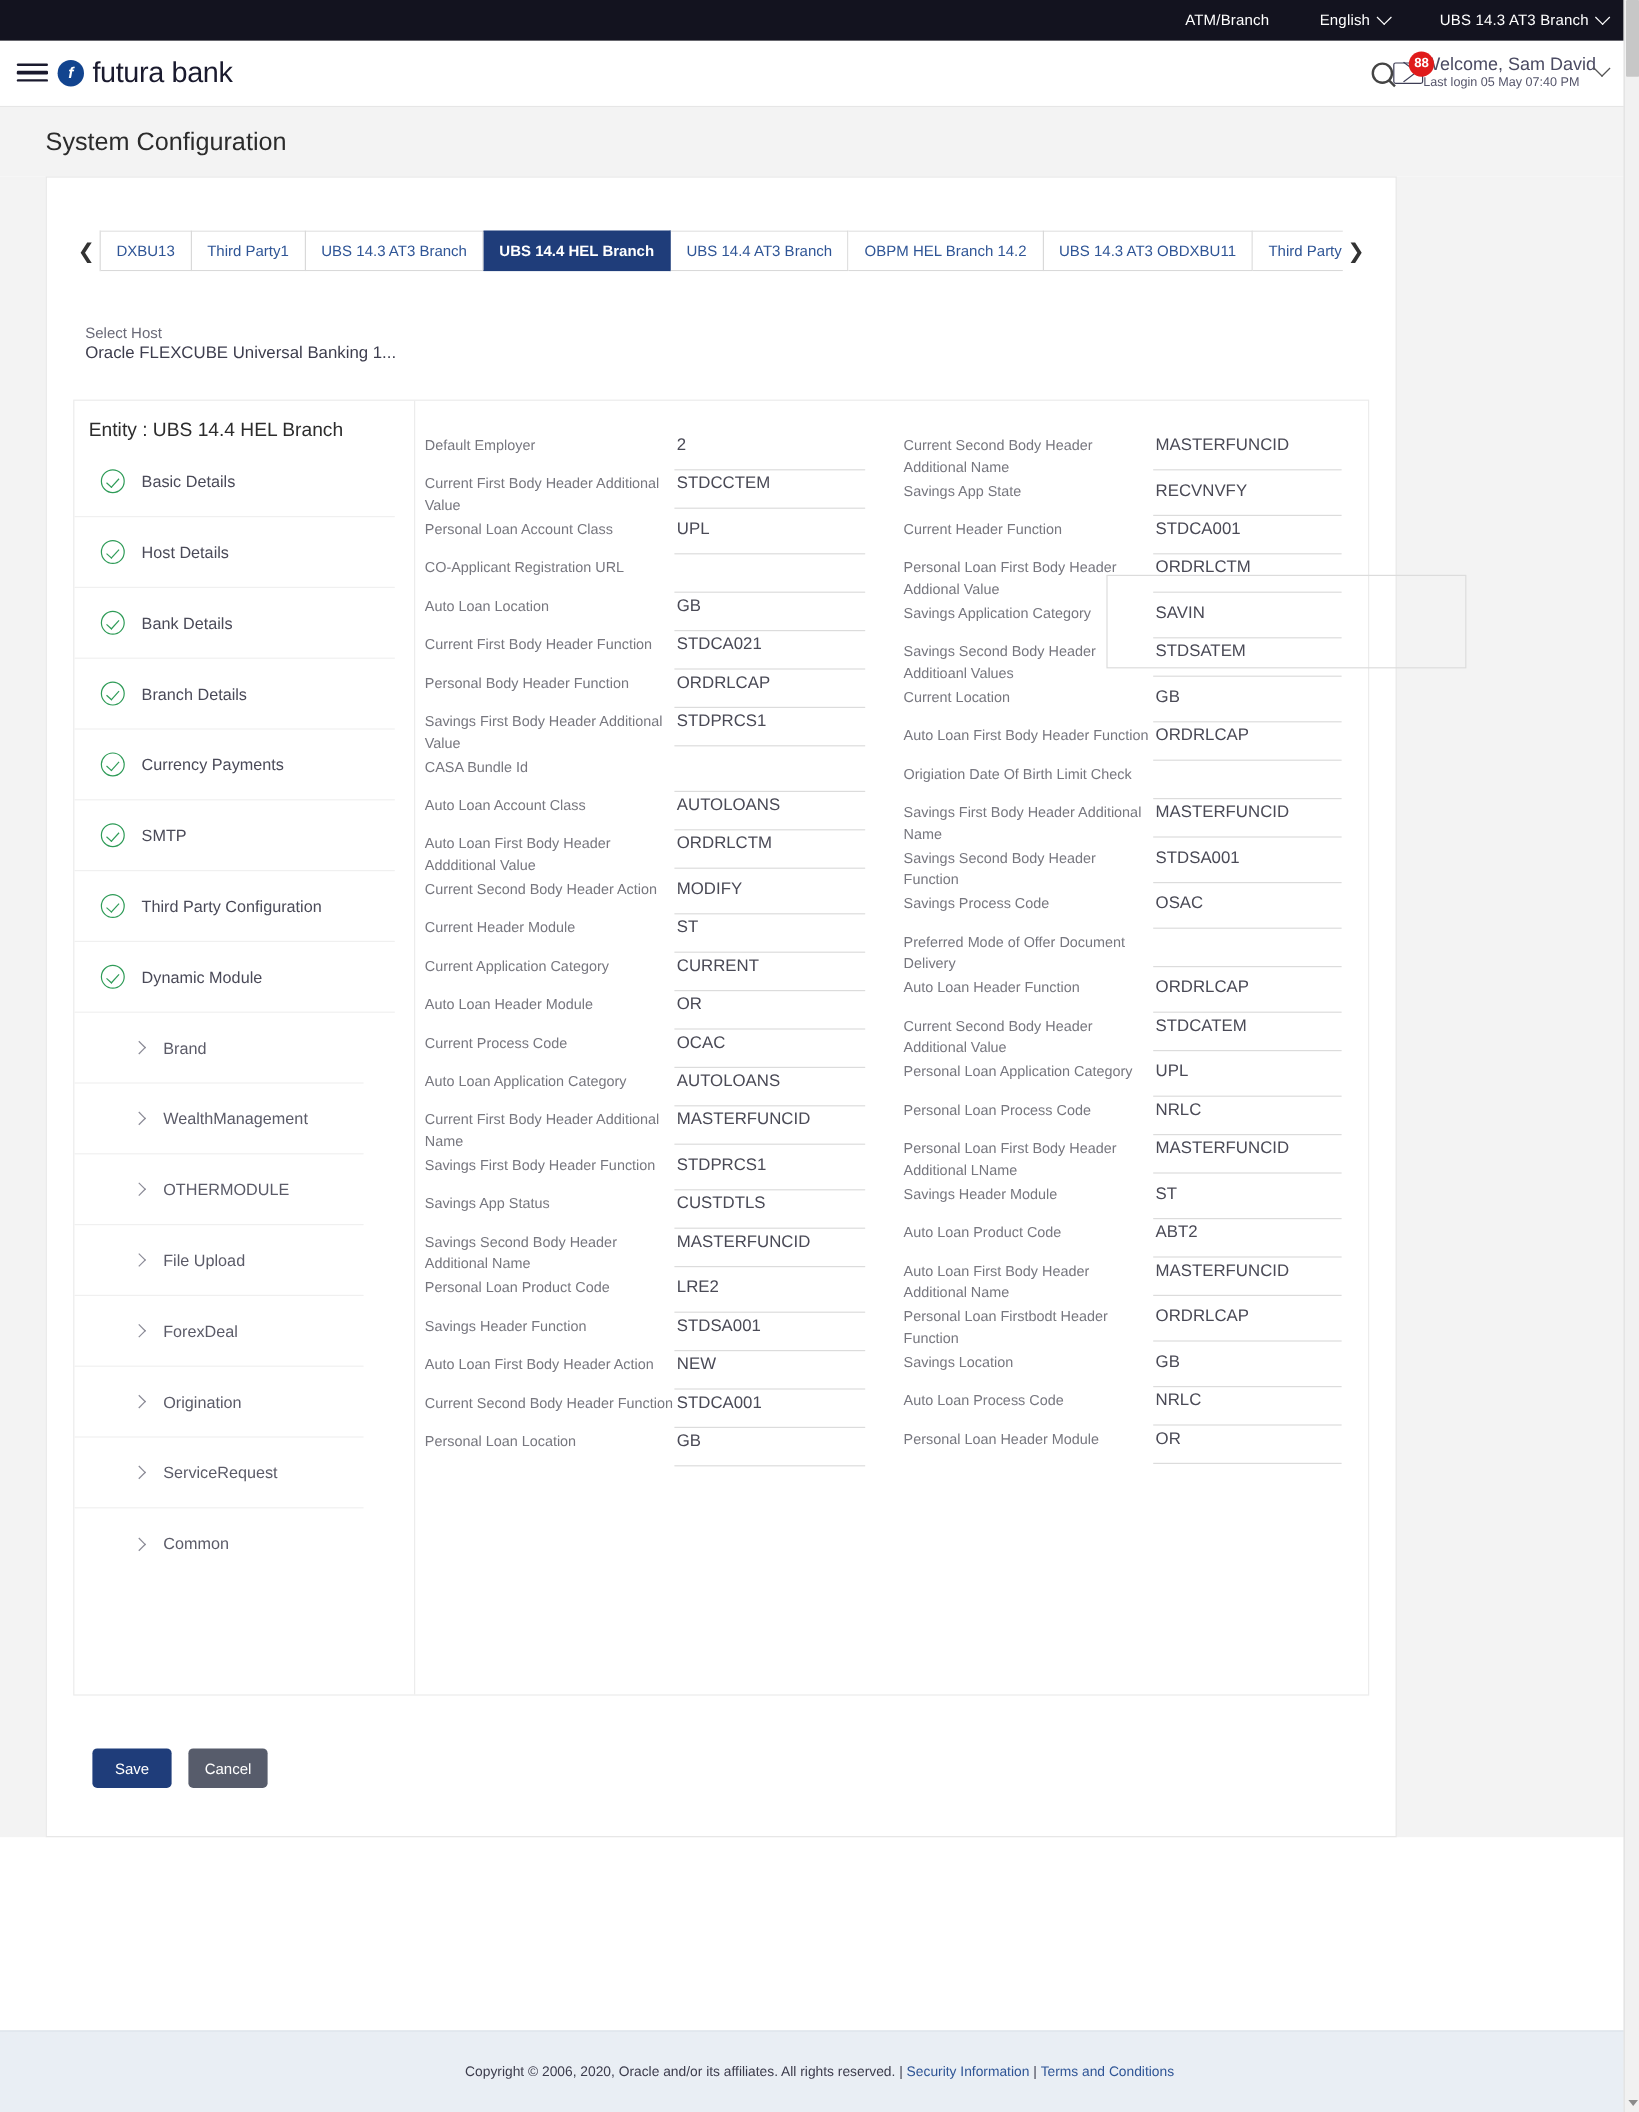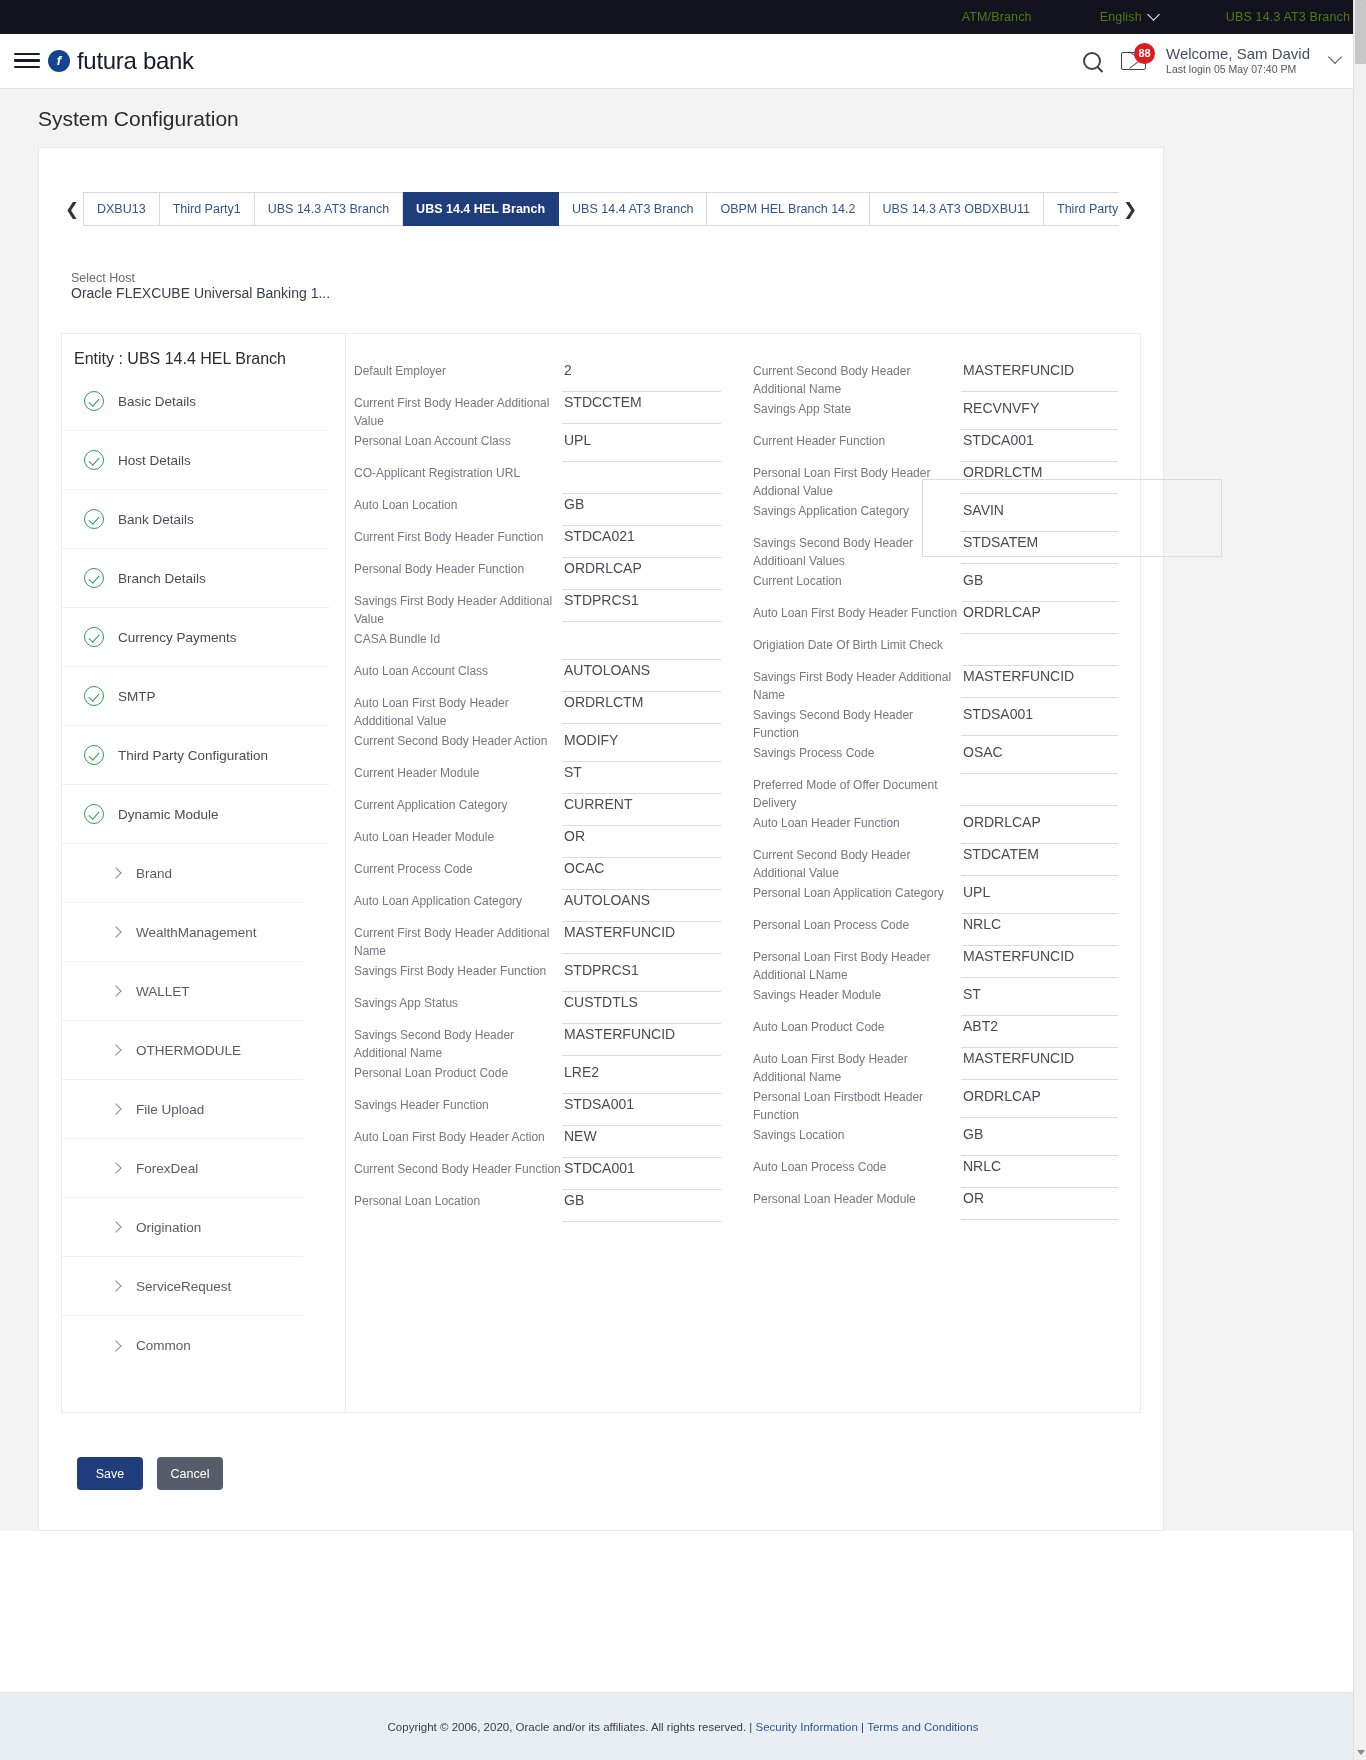--- a/index.html
+++ b/index.html
@@ -8,23 +8,23 @@
     width:1366px; height:1760px;
     background:#ffffff;
     font-family:"Liberation Sans", sans-serif;
     color:#3c3c3c;
     position:relative;
     overflow:hidden;
   }
 
   
   .topbar {
-    height:34px; background:#13131f; color:#4d7c0f;
+    height:34px; background:#13131f; color:#ffffff;
     display:flex; align-items:center; justify-content:flex-end;
-    font-size:12.5px;gap:26px;
+    padding-right:26px; font-size:12.5px;
   }
   .topbar .tb-item {
     display:flex; align-items:center; gap:7px;
     margin-left:42px; white-space:nowrap;
     letter-spacing:.15px;
   }
   .caret-thin {
     display:inline-block;
     width:9px; height:9px;
     border-right:1.6px solid #fff;
@@ -51,21 +51,21 @@
     width:22px; height:22px; border-radius:50%;
     background:#12448f; color:#fff;
     font-size:13px; font-weight:bold;
     display:flex; align-items:center; justify-content:center;
     font-style:italic;
   }
   .brand-name {
     font-size:24px; color:#1a1a2e; letter-spacing:-.3px;
   }
   .header-right {
-    margin-left:auto; display:flex; align-items:center; gap:20px;
+    margin-left:auto; display:flex; align-items:center; 
   }
   .srch {
     width:18px; height:18px; border:2px solid #444; border-radius:50%;
     position:relative; display:inline-block;
   }
   .srch::after {
     content:""; position:absolute; width:2px; height:7px; background:#444;
     right:-2px; bottom:-5px; transform:rotate(-45deg);
   }
   .mailwrap { position:relative; }
@@ -403,24 +403,20 @@
             <div class="sub-item">
               <span class="chev"></span>
               <span>Brand</span>
             </div>
             <div class="sub-item">
               <span class="chev"></span>
               <span>WealthManagement</span>
             </div>
             <div class="sub-item">
               <span class="chev"></span>
-              <span>WALLET</span>
-            </div>
-            <div class="sub-item">
-              <span class="chev"></span>
               <span>OTHERMODULE</span>
             </div>
             <div class="sub-item">
               <span class="chev"></span>
               <span>File Upload</span>
             </div>
             <div class="sub-item">
               <span class="chev"></span>
               <span>ForexDeal</span>
             </div>

